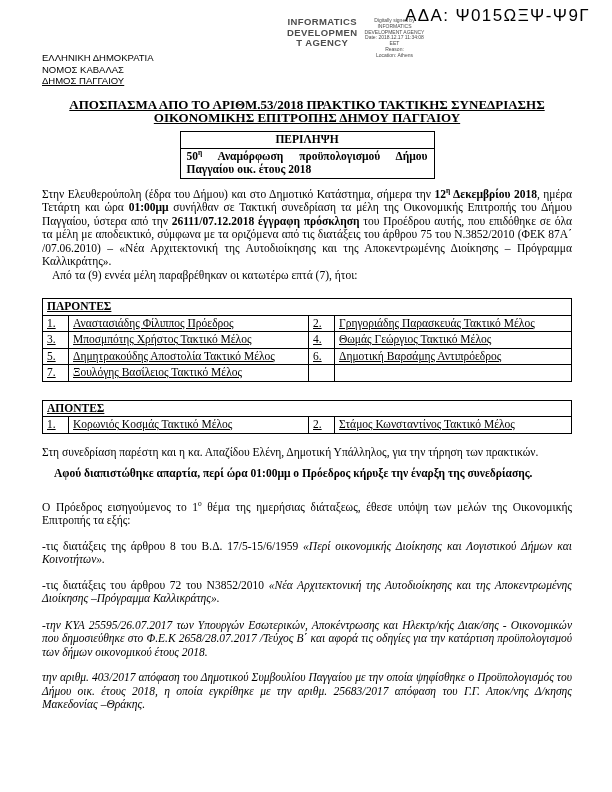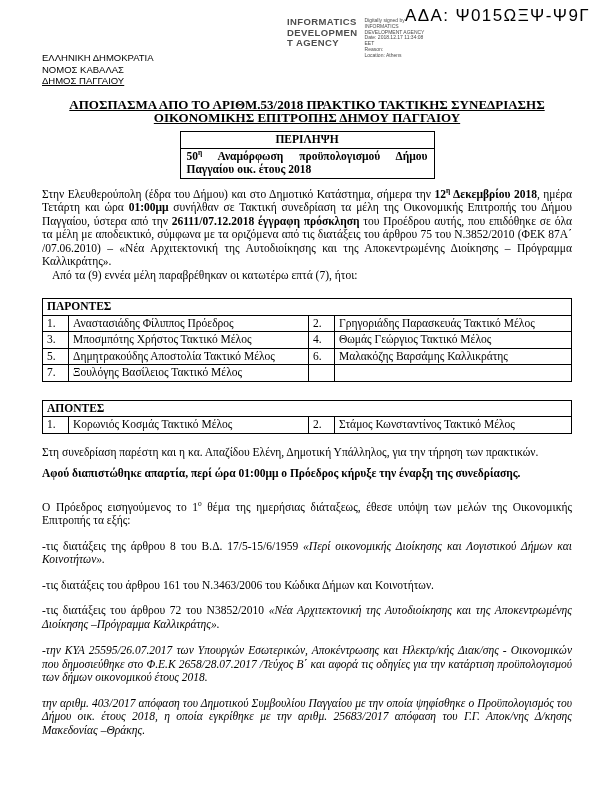--- a/index.html
+++ b/index.html
@@ -12,21 +12,21 @@
   .page { position:relative; width:612px; height:792px; background:#fff; overflow:hidden; }
 
   
   .ada {
     position:absolute; top:6px; right:22px;
     font-family:"Liberation Sans", sans-serif;
     font-size:17px; letter-spacing:1.4px;margin-left:48px;
   }
 
   
-  .stamp { position:absolute; left:287px; top:17px; display:flex; gap:7px; }
+  .stamp { position:absolute; left:287px; top:17px; display:flex; gap:7px;text-align:center; }
   .stamp-agency {
     font-family:"Liberation Sans", sans-serif;
     font-weight:bold; font-size:9.5px; line-height:10.5px;
     letter-spacing:.4px; color:#4d4d4d; white-space:nowrap;
   }
   .stamp-details {
     font-family:"Liberation Sans", sans-serif;
     font-size:5px; line-height:5.8px; color:#4a4a4a; padding-top:1px;
     white-space:nowrap;
   }
@@ -51,27 +51,27 @@
   table.summary { margin:7px auto 0 auto; width:255px; border-collapse:collapse; }
   table.summary td { border:1px solid #000; padding:1px 6px; }
   .summary-head { text-align:center; font-weight:bold; }
   .summary-text { font-weight:bold; text-align:justify; }
 
   p.justify { text-align:justify; }
   p.intro { margin-top:9px; }
   p.attend { text-indent:10px; }
 
   table.members { width:100%; border-collapse:collapse; font-size:11.5px; }
-  table.members td { border:1px solid #000; padding:1px 4px; vertical-align:top; }
+  table.members td { border:1px solid #000; padding:1px 4px; vertical-align:top;text-decoration:underline; }
   table.members .t-title td { font-weight:bold; }
   table.present { margin-top:16px; }
   table.absent  { margin-top:18px;border-radius:17px; }
 
   p.secretary { margin-top:12px; }
-  p.quorum    { margin-top:8px; font-weight:bold; }
+  p.quorum    { margin-top:8px; font-weight:bold;margin-left:12px; }
   p.agenda    { margin-top:20px; }
   p.law       { margin-top:12px; }
   p.italic    { font-style:italic;margin-top:13px; }
   p.final     { margin-top:12px; }
   sup { line-height:0; font-size:65%; }
 </style>
 </head>
 <body>
 
 <div class="page">
@@ -143,21 +143,21 @@
       <tr>
         <td>3.</td>
         <td>Μποσμπότης Χρήστος Τακτικό Μέλος</td>
         <td>4.</td>
         <td>Θωμάς Γεώργιος Τακτικό Μέλος</td>
       </tr>
       <tr>
         <td>5.</td>
         <td>Δημητρακούδης Αποστολία Τακτικό Μέλος</td>
         <td>6.</td>
-        <td>Μαλακόζης Βαρσάμης Καλλικράτης</td>
+        <td>Δημοτική Βαρσάμης Αντιπρόεδρος</td>
       </tr>
       <tr>
         <td>7.</td>
         <td>Ξουλόγης Βασίλειος Τακτικό Μέλος</td>
         <td></td>
         <td></td>
       </tr>
     </tbody>
       </table>
 
@@ -182,21 +182,20 @@
       </table>
 
     <p class="justify secretary">Στη συνεδρίαση παρέστη και η κα. Απαζίδου Ελένη, Δημοτική Υπάλληλος, για την τήρηση των πρακτικών.</p>
 
     <p class="justify quorum">Αφού διαπιστώθηκε απαρτία, περί ώρα 01:00μμ ο Πρόεδρος κήρυξε την έναρξη της συνεδρίασης.</p>
 
     <p class="justify agenda"><span>Ο Πρόεδρος  εισηγούμενος το 1</span><sup>ο</sup><span> θέμα της ημερήσιας διάταξεως, έθεσε υπόψη των μελών της Οικονομικής Επιτροπής τα εξής:</span></p>
 
     <p class="justify law"><span>-τις διατάξεις της άρθρου 8 του Β.Δ. 17/5-15/6/1959 </span><span style="font-style: italic;">«Περί οικονομικής Διοίκησης και Λογιστικού Δήμων και Κοινοτήτων».</span></p>
 
-    <p class="justify law">-τις διατάξεις του άρθρου 161 του Ν.3463/2006 του Κώδικα Δήμων και Κοινοτήτων.</p>
 
     <p class="justify law"><span>-τις διατάξεις του άρθρου 72 του Ν3852/2010 </span><span style="font-style: italic;">«Νέα Αρχιτεκτονική της Αυτοδιοίκησης και της Αποκεντρωμένης Διοίκησης –Πρόγραμμα Καλλικράτης».</span></p>
 
     <p class="justify law italic">-την ΚΥΑ 25595/26.07.2017 των Υπουργών Εσωτερικών, Αποκέντρωσης και Ηλεκτρ/κής Διακ/σης - Οικονομικών που δημοσιεύθηκε στο Φ.Ε.Κ 2658/28.07.2017 /Τεύχος Β΄ και αφορά τις οδηγίες για την κατάρτιση προϋπολογισμού των δήμων οικονομικού έτους 2018.</p>
 
     <p class="justify law italic final">την αριθμ. 403/2017 απόφαση του Δημοτικού Συμβουλίου Παγγαίου με την οποία ψηφίσθηκε ο Προϋπολογισμός του Δήμου οικ. έτους 2018, η οποία εγκρίθηκε με την αριθμ. 25683/2017 απόφαση του Γ.Γ. Αποκ/νης Δ/κησης Μακεδονίας –Θράκης.</p>
 
   </div>
 </div>
 

